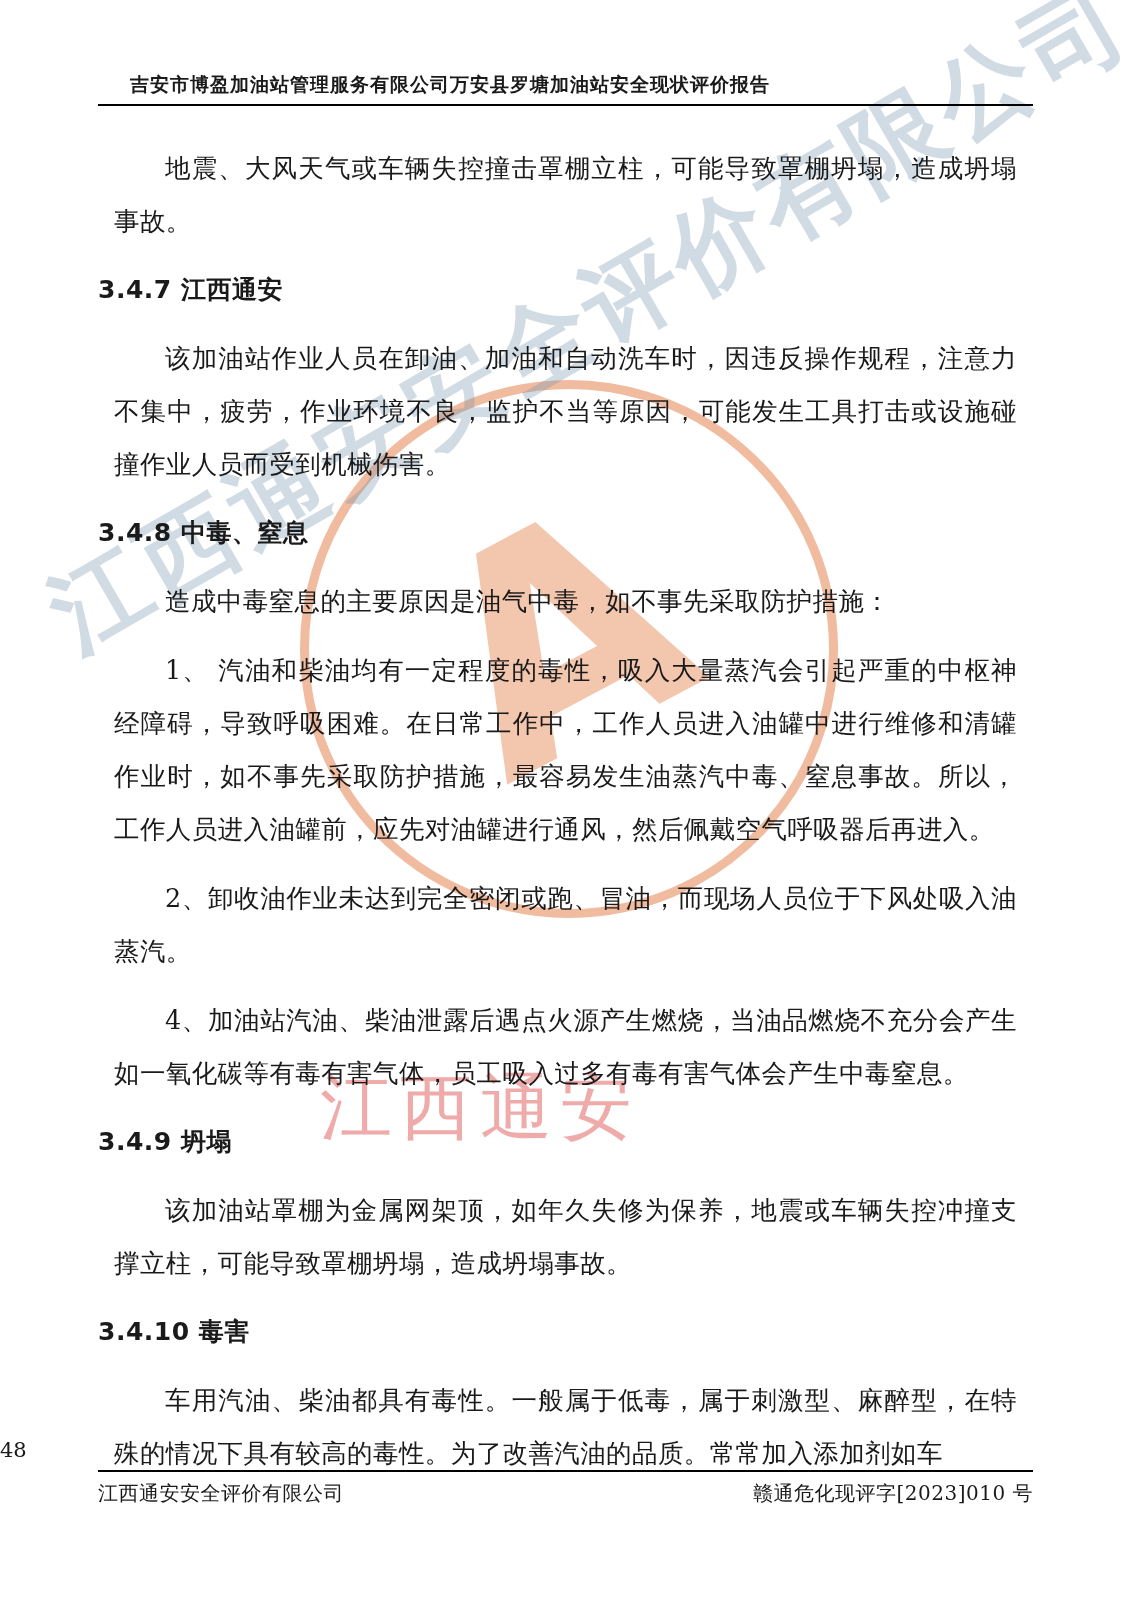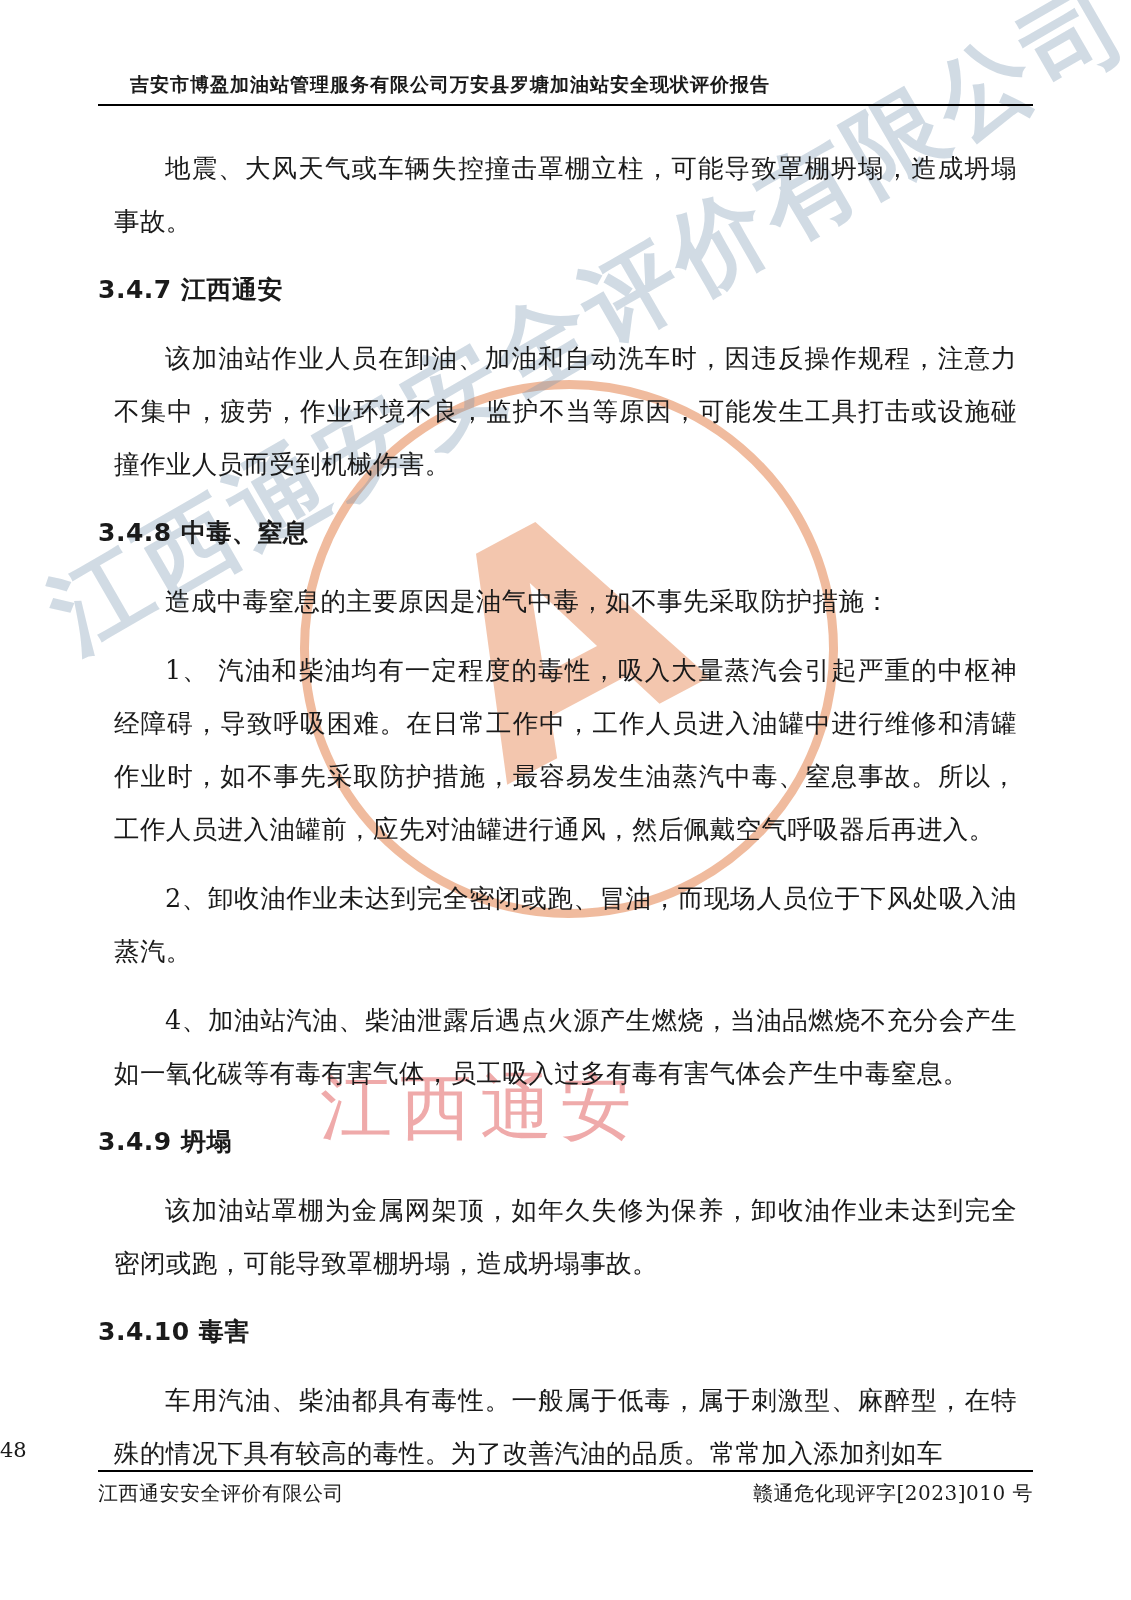--- a/index.html
+++ b/index.html
@@ -173,21 +173,21 @@
     <h3 class="heading">3.4.7 江西通安</h3>
     <p class="para">该加油站作业人员在卸油、加油和自动洗车时，因违反操作规程，注意力不集中，疲劳，作业环境不良，监护不当等原因，可能发生工具打击或设施碰撞作业人员而受到机械伤害。</p>
 
     <h3 class="heading">3.4.8 中毒、窒息</h3>
     <p class="para">造成中毒窒息的主要原因是油气中毒，如不事先采取防护措施：</p>
     <p class="para">1、 汽油和柴油均有一定程度的毒性，吸入大量蒸汽会引起严重的中枢神经障碍，导致呼吸困难。在日常工作中，工作人员进入油罐中进行维修和清罐作业时，如不事先采取防护措施，最容易发生油蒸汽中毒、窒息事故。所以，工作人员进入油罐前，应先对油罐进行通风，然后佩戴空气呼吸器后再进入。</p>
     <p class="para">2、卸收油作业未达到完全密闭或跑、冒油，而现场人员位于下风处吸入油蒸汽。</p>
     <p class="para">4、加油站汽油、柴油泄露后遇点火源产生燃烧，当油品燃烧不充分会产生如一氧化碳等有毒有害气体，员工吸入过多有毒有害气体会产生中毒窒息。</p>
 
     <h3 class="heading">3.4.9 坍塌</h3>
-    <p class="para">该加油站罩棚为金属网架顶，如年久失修为保养，卸收油作业未达到完全密闭或跑，可能导致罩棚坍塌，造成坍塌事故。</p>
+    <p class="para">该加油站罩棚为金属网架顶，如年久失修为保养，地震或车辆失控冲撞支撑立柱，可能导致罩棚坍塌，造成坍塌事故。</p>
 
     <h3 class="heading">3.4.10 毒害</h3>
     <p class="para">车用汽油、柴油都具有毒性。一般属于低毒，属于刺激型、麻醉型，在特殊的情况下具有较高的毒性。为了改善汽油的品质。常常加入添加剂如车</p>
 
   </div>
 
   <div class="page-number">48</div>
   <div class="footer-rule"></div>
   <div class="footer">
     <span>江西通安安全评价有限公司</span>

